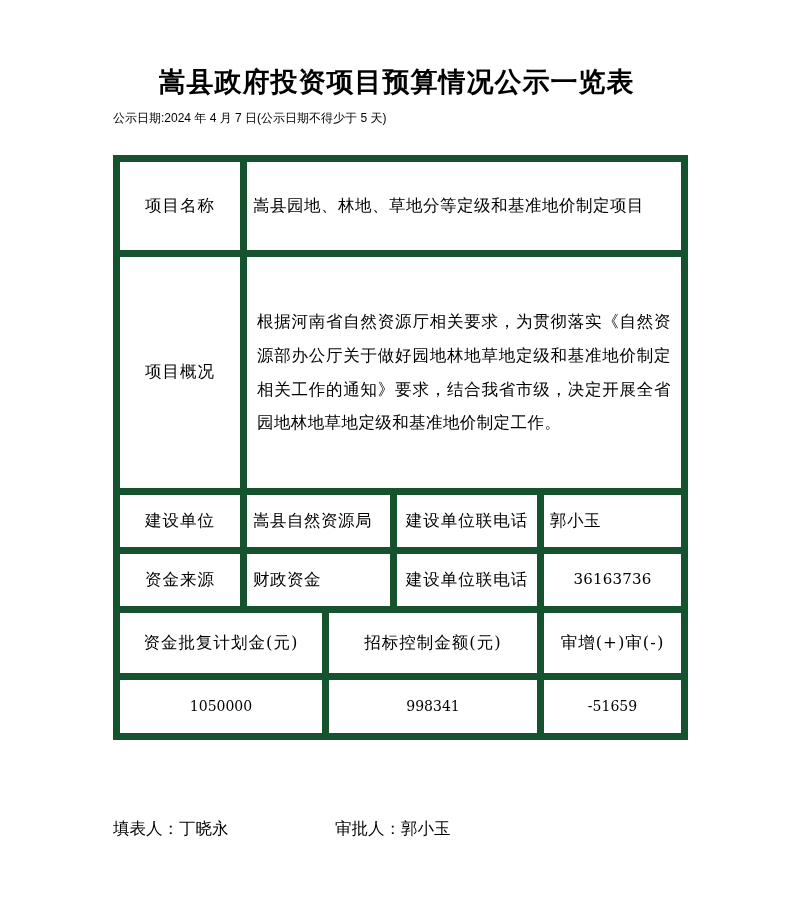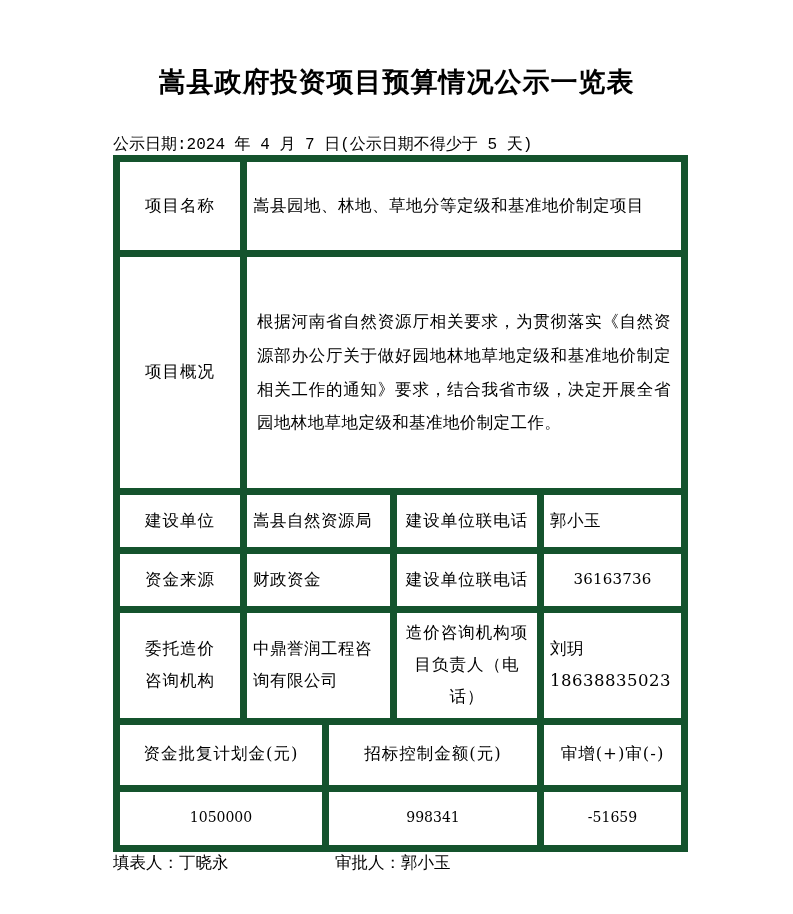--- a/index.html
+++ b/index.html
@@ -29,25 +29,25 @@
     width: 793px;
     text-align: center;
     font-size: 27px;
     font-weight: bold;
     letter-spacing: 1px;
     font-family: "DejaVu Serif", "Liberation Serif", serif;
   }
   .doc-subtitle {
     position: absolute;
     left: 113px;
-    top: 134px;
-    font-size: 16px;
+    top: 110px;
+    font-size: 12px;
     font-weight: normal;
     white-space: nowrap;
-    font-family: Liberation Mono, monospace;
+    font-family: Liberation Sans, sans-serif;
   }
   .main-table {
     position: absolute;
     left: 113px;
     top: 155px;
     width: 568px;
     border-collapse: collapse;
     table-layout: fixed;
   }
   .main-table td {
@@ -86,21 +86,21 @@
   }
   .signature-row {
     position: absolute;
     left: 113px;
     top: 818px;
     width: 568px;
     font-size: 16.5px;
     white-space: nowrap;
     font-family: "DejaVu Serif", "Liberation Serif", serif;
   }
-  .sig-filler { display: inline-block; margin-top: 34px; }
+  .sig-filler { display: inline-block; }
   .sig-gap { display: inline-block; width: 96px; }
   .sig-approver { display: inline-block; }
 </style>
 </head>
 <body>
 
 <div class="page">
 
   <div class="doc-title">嵩县政府投资项目预算情况公示一览表</div>
 
@@ -133,38 +133,20 @@
         <td class="cell-wide-text">郭小玉</td>
       </tr>
 
       <tr>
         <td class="cell-label" style="height:44px;">资金来源</td>
         <td class="cell-wide-text" colspan="2">财政资金</td>
         <td class="cell-label">建设单位联电话</td>
         <td class="cell-number">36163736</td>
       </tr>
 
-      <tr>
-        <td class="cell-label" style="height:83px;">
-          <span class="two-line">委托造价</span>
-          <span class="two-line">咨询机构</span>
-        </td>
-        <td class="cell-wide-text" colspan="2">
-          <span class="two-line">中鼎誉润工程咨</span>
-          <span class="two-line">询有限公司</span>
-        </td>
-        <td class="cell-label">
-          <span class="two-line">造价咨询机构项</span>
-          <span class="two-line">目负责人（电话）</span>
-        </td>
-        <td class="cell-wide-text">
-          <span class="two-line">刘玥</span>
-          <span class="two-line cell-number">18638835023</span>
-        </td>
-      </tr>
 
 
       <tr>
         <td class="cell-label" colspan="2" style="height:52px;">资金批复计划金(元)</td>
         <td class="cell-label" colspan="2">招标控制金额(元)</td>
         <td class="cell-label">审增(+)审(-)</td>
       </tr>
 
       <tr>
         <td class="cell-amount" colspan="2" style="height:45px;">1050000</td>

